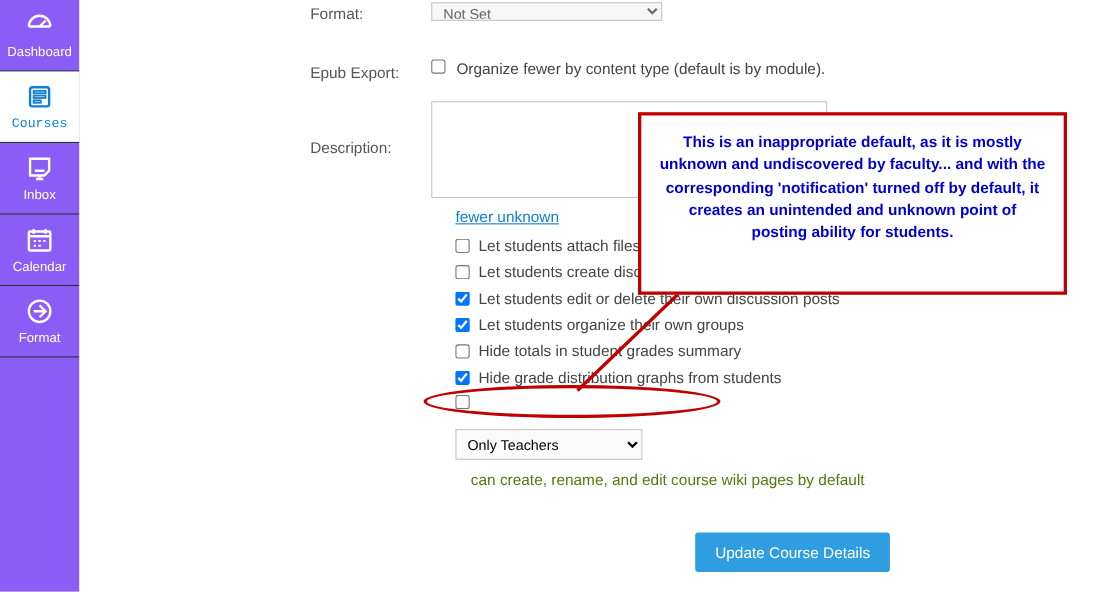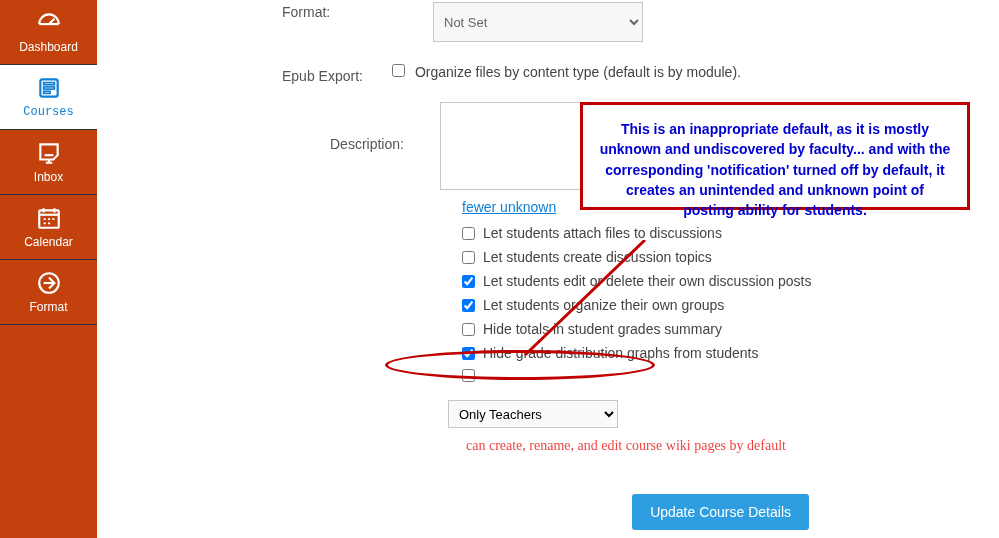--- a/index.html
+++ b/index.html
@@ -1,47 +1,47 @@
 <!DOCTYPE html>
 <html><head>
   <meta charset="utf-8">
   <style>
     * { box-sizing: border-box; margin: 0; padding: 0; }
     body { font-family: "Helvetica Neue", Arial, sans-serif; font-size: 14px; color: #333; background: #fff; width: 999px; height: 538px; overflow: hidden; position: relative; }
-    .sidebar { position: absolute; left: 0; top: 0; width: 97px; height: 538px; background: #c2410c; display: flex; flex-direction: column; }
+    .sidebar { position: absolute; left: 0; top: 0; width: 72px; height: 538px; background: #8b5cf6; display: flex; flex-direction: column; }
     .nav-item { display: flex; flex-direction: column; align-items: center; justify-content: center; padding: 10px 4px; color: #fff; font-size: 12px; cursor: pointer; border-bottom: 1px solid #2a333b; }
     .nav-item.active { background: #fff; color: #0e7fd4; font-family: Liberation Mono, monospace; }
     .nav-item .ic { width: 26px; height: 26px; display: flex; align-items: center; justify-content: center; margin-bottom: 4px; }
     .nav-item svg { stroke: currentColor; fill: none; }
     .main { position: absolute; left: 82px; top: 0; right: 0; bottom: 0; padding: 0; }
     .form-area { padding: 0 0 0 200px; }
     .row { display: flex; align-items: flex-start; margin-bottom: 18px; }
     .label-col { width: 110px; color: #555; padding-top: 4px; }
     .field-col { flex: 1; }
     .desc-area { width: 360px; height: 88px; border: 1px solid #c7c7c7; resize: none; padding: 4px; font-family: inherit; font-size: 13px; }
     .epub-label { font-size: 14px; color: #444; }
     .link-fewer { color: #0e7fd4; text-decoration: underline; font-size: 14px; cursor: pointer; display: inline-block; margin: 6px 0 10px 22px; }
     .opt-list { margin-left: 22px; }
     .opt-item { display: flex; align-items: center; margin-bottom: 8px; color: #444; }
     .opt-item input[type="checkbox"] { margin-right: 8px; width: 13px; height: 13px; }
-    .permission-select { margin: 10px 0 10px 8px; width: 170px; height: 28px; border: 1px solid #c7c7c7; background: #fafafa; padding: 2px 6px; font-size: 13px; }
-    .perm-caption { margin-left: 26px; color: #ef4444; font-size: 14px; font-family: Liberation Serif, serif; }
+    .permission-select { margin: 10px 0 10px 22px; width: 170px; height: 28px; border: 1px solid #c7c7c7; background: #fafafa; padding: 2px 6px; font-size: 13px; }
+    .perm-caption { margin-left: 36px; color: #4d7c0f; font-size: 14px; }
     .btn-row { display: flex; justify-content: flex-end; padding-right: 190px; margin-top: 40px; }
     .btn-update { background: #2f9ee0; color: #fff; border: none; padding: 10px 18px; font-size: 14px; cursor: pointer; border-radius: 3px; }
     .format-row { margin-top: 2px; }
     .format-row .label-col { padding-top: 2px; }
-    .format-select { width: 210px; height: 40px; border: 1px solid #c7c7c7; background: #f7f7f7; padding: 1px 6px; font-size: 13px; color: #666; margin-left: 41px; }
+    .format-select { width: 210px; height: 17px; border: 1px solid #c7c7c7; background: #f7f7f7; padding: 1px 6px; font-size: 13px; color: #666; }
     
-    .callout-box { position: absolute; left: 580px; top: 102px; width: 390px; height: 108px; border: 3px solid #c00000; background: #fff; padding: 14px 16px; z-index: 50; }
+    .callout-box { position: absolute; left: 580px; top: 102px; width: 390px; height: 166px; border: 3px solid #c00000; background: #fff; padding: 14px 16px; z-index: 50; }
     .callout-text { color: #0000d0; font-weight: bold; font-size: 14px; text-align: center; line-height: 1.45; }
     
     .circle-anno { position: absolute; left: 385px; top: 350px; width: 270px; height: 30px; border: 3px solid #c00000; border-radius: 50%; z-index: 40; pointer-events: none; }
     
     .anno-line { position: absolute; left: 520px; top: 240px; width: 130px; height: 120px; z-index: 45; pointer-events: none; }
-    .epub-row { margin-top: 22px; }
+    .epub-row { margin-top: 34px; }
     .epub-row input[type="checkbox"] { margin-right: 6px; }
   </style>
 </head>
 <body>
 
 <div class="sidebar">
   <div class="nav-item">
     <span class="ic">
       <svg viewBox="0 0 24 24" width="26" height="26">
           <path d="M3 13a9 9 0 0 1 18 0" stroke-width="2"></path>
@@ -106,27 +106,27 @@
           <option>Not Set</option>
         </select>
       </div>
     </div>
 
     <div class="row epub-row">
       <div class="label-col">Epub Export:</div>
       <div class="field-col">
         <label class="epub-label">
           <input type="checkbox" style="">
-          <span>Organize files by content type (default is by module).</span>
+          <span>Organize fewer by content type (default is by module).</span>
         </label>
       </div>
     </div>
 
     <div class="row">
-      <div class="label-col" style="padding-top:34px;margin-left:48px;">Description:</div>
+      <div class="label-col" style="padding-top:34px;">Description:</div>
       <div class="field-col">
         <textarea class="desc-area" style=""></textarea>
         <div>
           <a class="link-fewer">fewer unknown</a>
         </div>
         <div class="opt-list">
           <div class="opt-item">
             <input type="checkbox" style="">
             <span>Let students attach files to discussions</span>
           </div>

